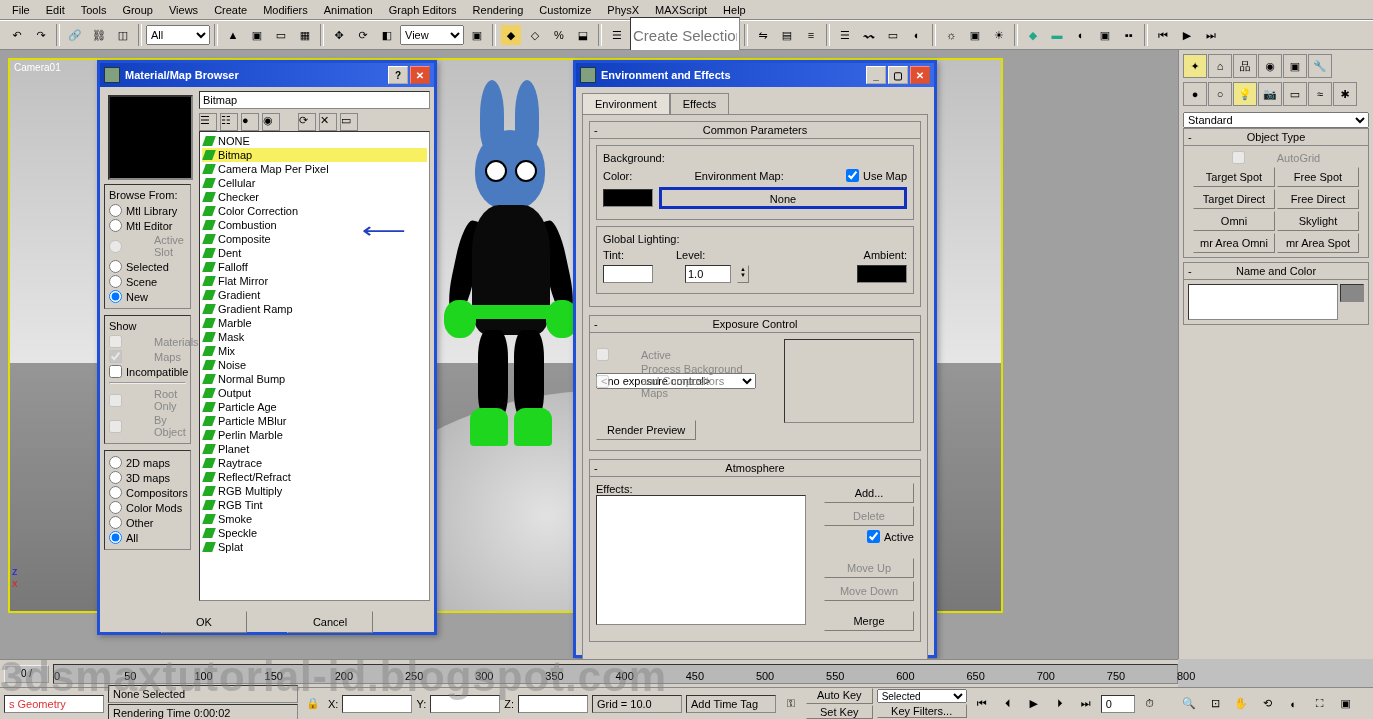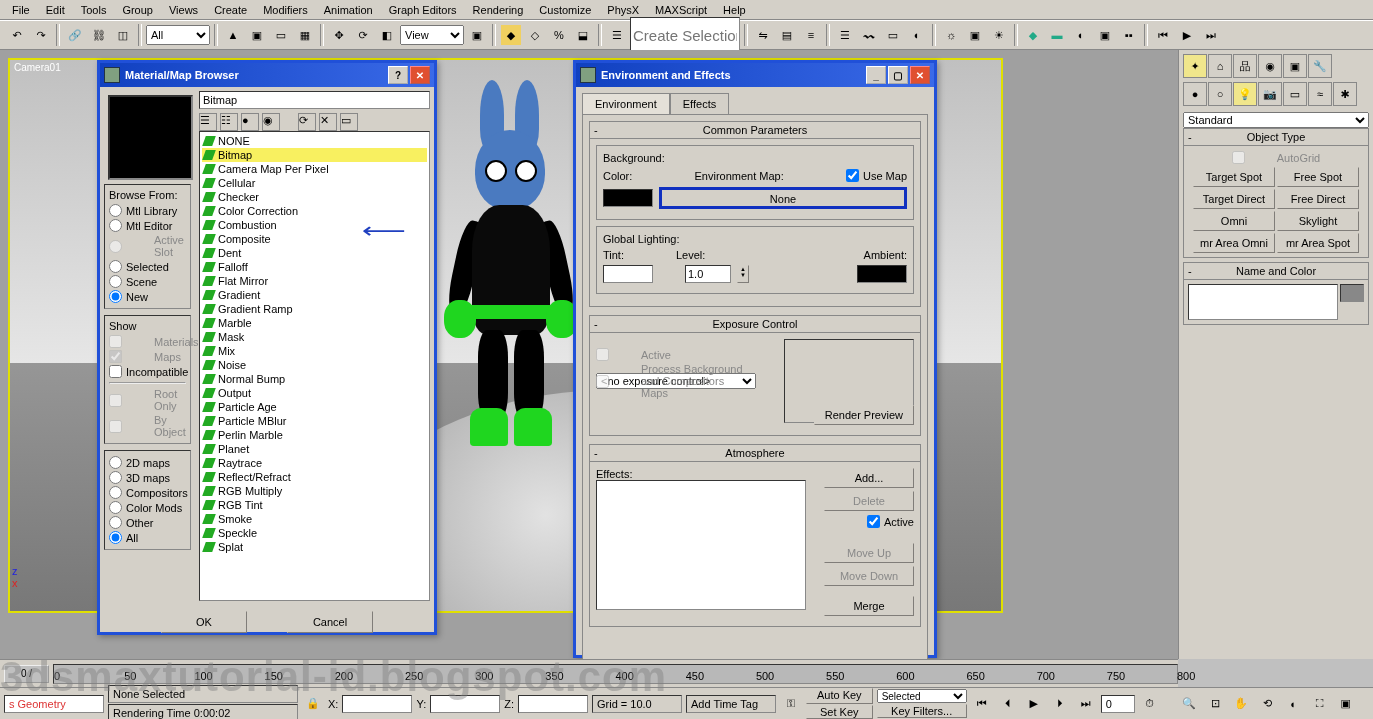--- a/index.html
+++ b/index.html
@@ -564,21 +564,21 @@
           <div style="width:130px;height:84px;border:1px inset #888;background:#d4d0c8"></div>
         </div>
         <label class="mb-check dis" style="margin-top:-80px">
             <input type="checkbox" disabled="" style="">
             <span>Active</span>
           </label>
         <label class="mb-check dis" style="width:150px">
             <input type="checkbox" disabled="" style="">
             <span>Process Background and Compositors Maps</span>
           </label>
-        <div class="row" style="justify-content:flex-end;margin-top:5px">
+        <div class="row" style="margin-top:20px">
             <div class="sbtn">Render Preview</div>
           </div>
       </div>
     </div>
 
     <div class="group">
       <div class="group-hd"><span class="pm">-</span><span>Atmosphere</span></div>
       <div class="group-body">
         <div class="row" style="align-items:flex-start">
           <div style="flex:1">

